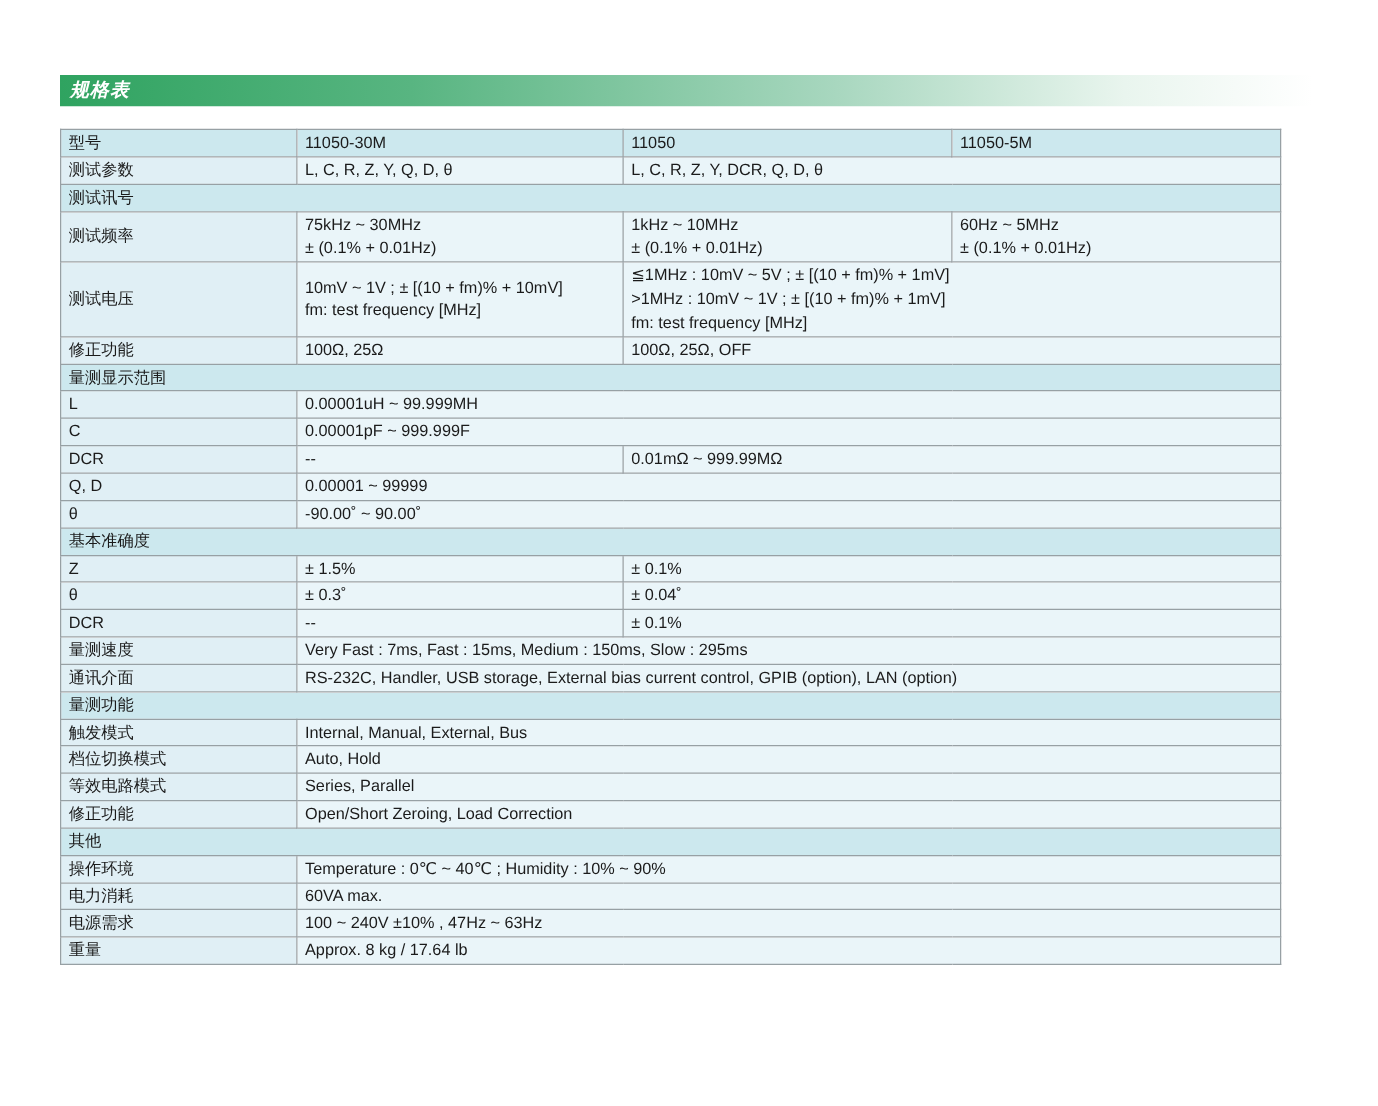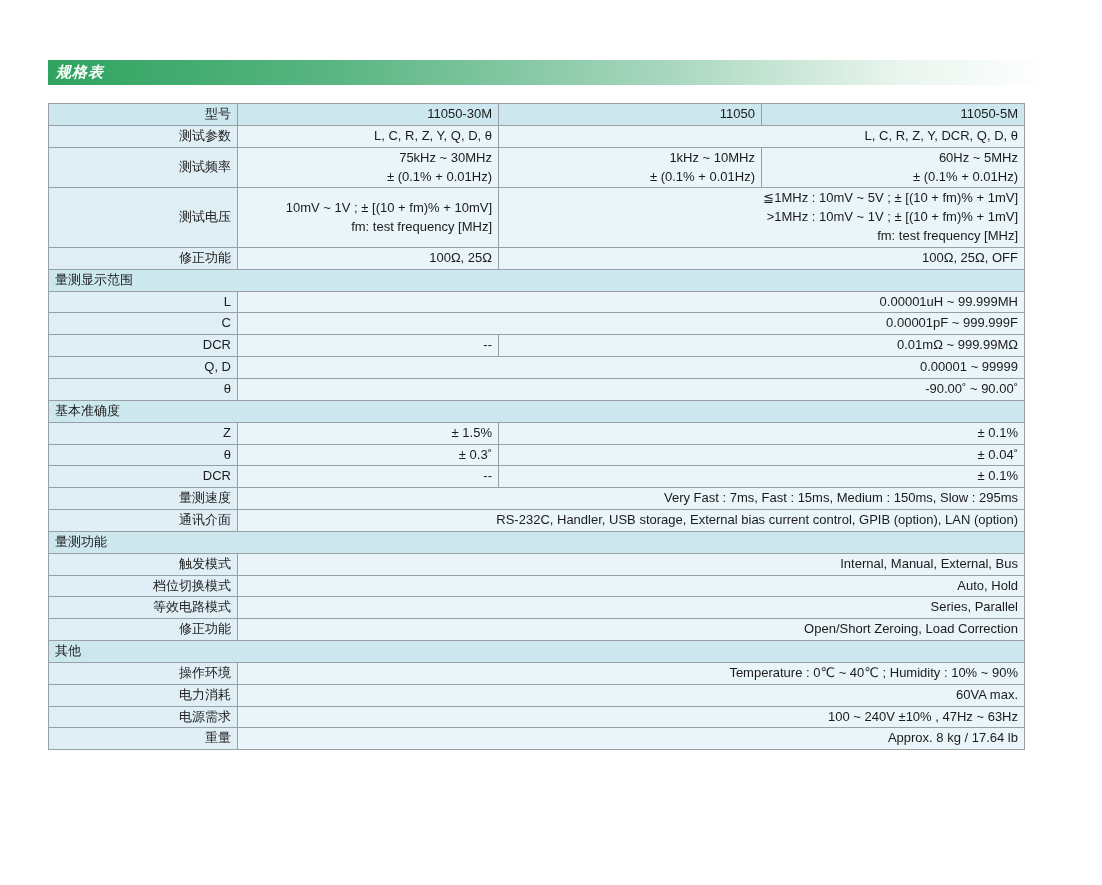--- a/index.html
+++ b/index.html
@@ -46,26 +46,26 @@
   table.spec-table td {
     border: 1px solid var(--border);
     padding: 1px 6px;
     height: 20px;
     vertical-align: middle;
     line-height: 1.45;
     overflow: hidden;
   }
   td.label-cell {
     background: var(--label-bg);
-    text-align: right;
+    text-align: left;
     padding-left: 8px;
   }
   td.data-cell {
     background: var(--cell-bg);
-    text-align: right;
+    text-align: left;
   }
   td.header-cell {
     background: var(--section-bg);
   }
   td.section-cell {
     background: var(--section-bg);
     text-align: left;
     padding-left: 8px;
   }
   .cell-line { white-space: nowrap; }
@@ -100,20 +100,23 @@
       <tr>
         <td class="label-cell">测试参数</td>
         <td colspan="1" class="data-cell">
           <div class="cell-line">L, C, R, Z, Y, Q, D,  θ</div>
         </td>
         <td colspan="2" class="data-cell">
           <div class="cell-line">L, C, R, Z, Y, DCR, Q, D,  θ</div>
         </td>
       </tr>
       <tr>
+        <td colspan="4" class="section-cell">测试讯号</td>
+      </tr>
+      <tr>
         <td class="label-cell">测试频率</td>
         <td colspan="1" class="data-cell">
           <div class="cell-line">75kHz ~ 30MHz</div>
           <div class="cell-line">± (0.1% + 0.01Hz)</div>
         </td>
         <td colspan="1" class="data-cell">
           <div class="cell-line">1kHz ~ 10MHz</div>
           <div class="cell-line">± (0.1% + 0.01Hz)</div>
         </td>
         <td colspan="1" class="data-cell">

